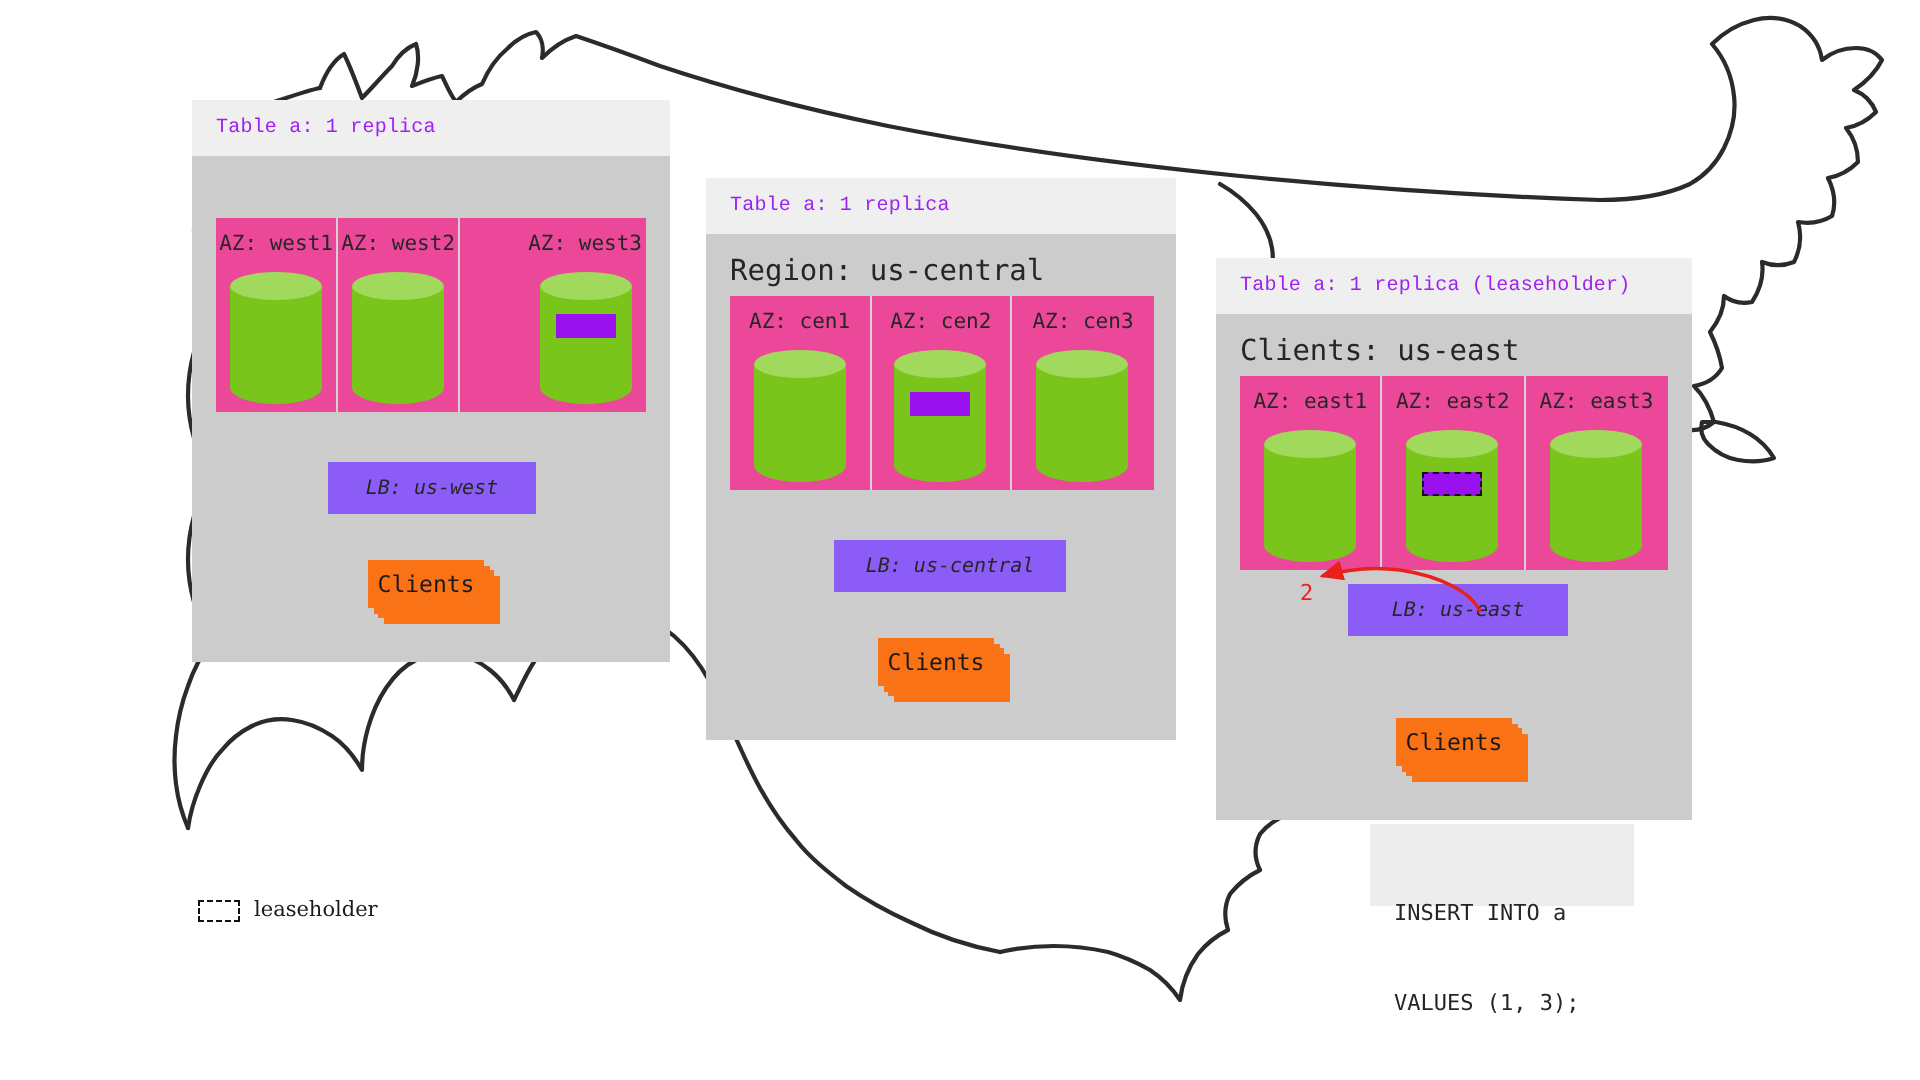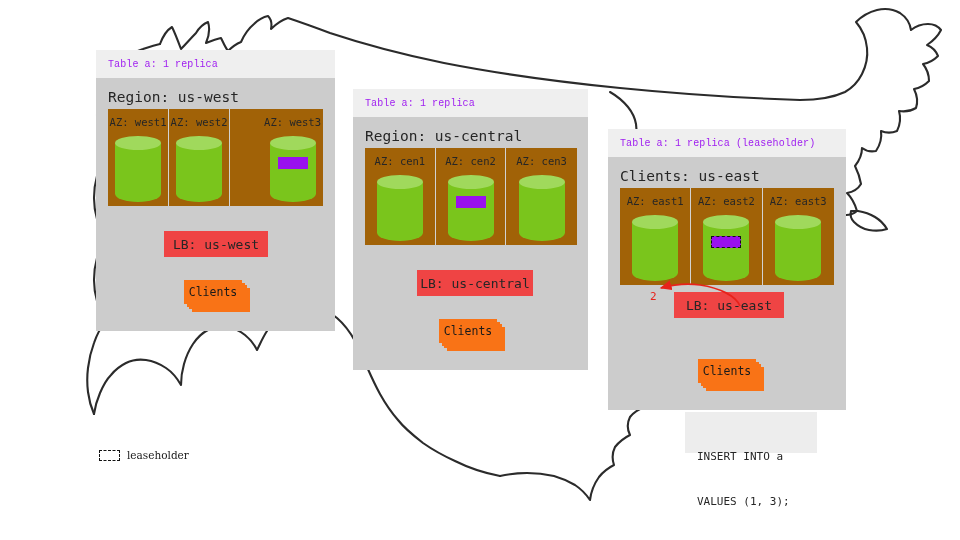--- a/index.html
+++ b/index.html
@@ -50,21 +50,21 @@
   }
   .region-title {
     color: #262626;
     font-size: 14.5px;
     padding-left: 12px;
     white-space: nowrap;
   }
   .az-row {
     position: absolute;
     display: flex;
-    background: #a16207;
+    background: #ec4899;
     box-sizing: border-box;
   }
   .az-cell {
     box-sizing: border-box;
     display: flex;
     flex-direction: column;
     align-items: center;
     border-right: 1px solid #d2d2d2;
     position: relative;
   }
@@ -99,28 +99,29 @@
     background: #9911ee;
     box-sizing: border-box;
   }
   .range-chip.leaseholder {
     border: 1.6px dashed #111111;
   }
 
   
   .lb-box {
     position: absolute;
-    background: #ef4444;
+    background: #8b5cf6;
     display: flex;
     align-items: center;
     justify-content: center;
-    font-size: 13px;
+    font-size: 10px;
     color: #262626;
     white-space: nowrap;
     box-sizing: border-box;
+    font-style: italic;
   }
 
   
   .clients {
     position: absolute;
   }
   .clients .card {
     position: absolute;
     background: #f97316;
     box-sizing: border-box;
@@ -265,21 +266,20 @@
       <path d="M858,211 C864,212 870,214 875,217 C880,220 884,224 887,229
                C881,231 875,231 869,230 C863,229 858,226 854,222
                C851,219 850,215 851,211 Z"></path>
     </g>
   </svg>
 
   <div class="region-panel" style="left:96px; top:50px; width:239px; height:281px;">
     <div class="panel-header" style="height:28px;">
       <span class="panel-header-text">Table a: 1 replica</span>
     </div>
-    <div class="region-title" style="margin-top:11px;">Region: us-west</div>
 
     <div class="az-row" style="left:12px; top:59px; width:215px; height:97px;">
       <div class="az-cell" style="width:71.6px;">
         <span class="az-label">AZ: west1</span>
         <div class="cyl" style="width:46px; height:66px;">
           <div class="cyl-body" style="top:7px; width:46px; height:59px;"></div>
           <div class="cyl-top" style="width:46px; height:14px;"></div>
         </div>
       </div>
       <div class="az-cell" style="width:71.6px;">
@@ -312,21 +312,21 @@
       </div>
     </div>
   </div>
 
   <div class="region-panel" style="left:353px; top:89px; width:235px; height:281px;">
     <div class="panel-header" style="height:28px;">
       <span class="panel-header-text">Table a: 1 replica</span>
     </div>
     <div class="region-title" style="margin-top:11px;">Region: us-central</div>
 
-    <div class="az-row" style="left:12px; top:59px; width:212px; height:97px;justify-content:center;">
+    <div class="az-row" style="left:12px; top:59px; width:212px; height:97px;">
       <div class="az-cell" style="width:70.6px;">
         <span class="az-label">AZ: cen1</span>
         <div class="cyl" style="width:46px; height:66px;">
           <div class="cyl-body" style="top:7px; width:46px; height:59px;"></div>
           <div class="cyl-top" style="width:46px; height:14px;"></div>
         </div>
       </div>
       <div class="az-cell" style="width:70.6px;">
         <span class="az-label">AZ: cen2</span>
         <div class="cyl" style="width:46px; height:66px;">

